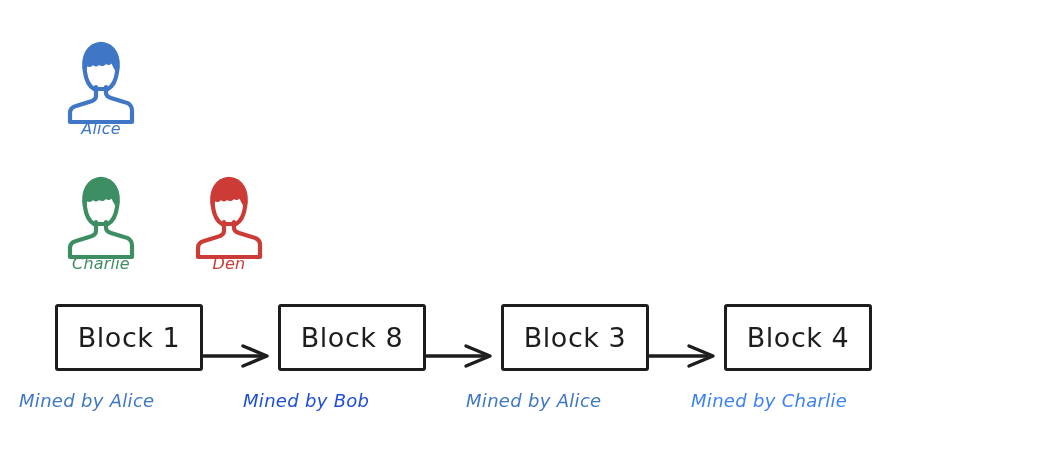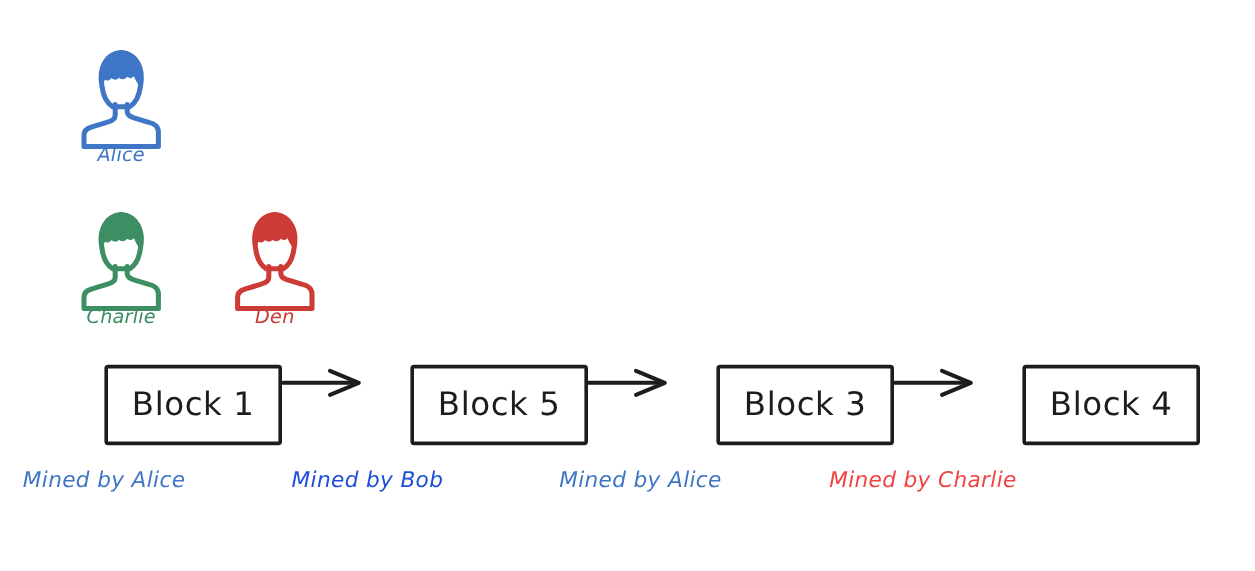--- a/index.html
+++ b/index.html
@@ -66,22 +66,21 @@
   }
   .chain-row {
     position: absolute;
     left: 0;
     top: 0;
     display: flex;
     align-items: center;
   }
   .block-group {
     display: flex;
-    align-items: flex-start;
-    margin-left: 32px;
+    align-items: flex-end;
   }
   .block-box {
     width: 148px;
     height: 67px;
     box-sizing: border-box;
     border: 3.5px solid #1d1d1d;
     border-radius: 3px;
     background: #ffffff;
     display: flex;
     align-items: center;
@@ -179,21 +178,21 @@
           <span class="block-label">Block 1</span>
         </div>
         <svg class="arrow" viewBox="0 0 75 30">
           <path d="M1 15 L58 15" stroke="#1d1d1d" stroke-width="3.4" stroke-linecap="round" fill="none"></path>
           <path d="M40 5 L64 15 L40 25" stroke="#1d1d1d" stroke-width="3.4" stroke-linecap="round" stroke-linejoin="round" fill="none"></path>
         </svg>
       </div>
 
       <div class="block-group">
         <div class="block-box">
-          <span class="block-label">Block 5</span>
+          <span class="block-label">Block 8</span>
         </div>
         <svg class="arrow" viewBox="0 0 75 30">
           <path d="M1 15 L58 15" stroke="#1d1d1d" stroke-width="3.4" stroke-linecap="round" fill="none"></path>
           <path d="M40 5 L64 15 L40 25" stroke="#1d1d1d" stroke-width="3.4" stroke-linecap="round" stroke-linejoin="round" fill="none"></path>
         </svg>
       </div>
 
       <div class="block-group">
         <div class="block-box">
           <span class="block-label">Block 3</span>
@@ -210,16 +209,16 @@
         </div>
       </div>
 
     </div>
   </div>
 
   <div class="miners">
     <span class="miner-cap m0" style="color:#3f77c6">Mined by Alice</span>
     <span class="miner-cap m1" style="color:#1d4ed8">Mined by Bob</span>
     <span class="miner-cap m2" style="color:#3f77c6">Mined by Alice</span>
-    <span class="miner-cap m3" style="color:#ef4444">Mined by Charlie</span>
+    <span class="miner-cap m3" style="color:#3b82f6">Mined by Charlie</span>
   </div>
 
 </div>
 
 </body></html>

